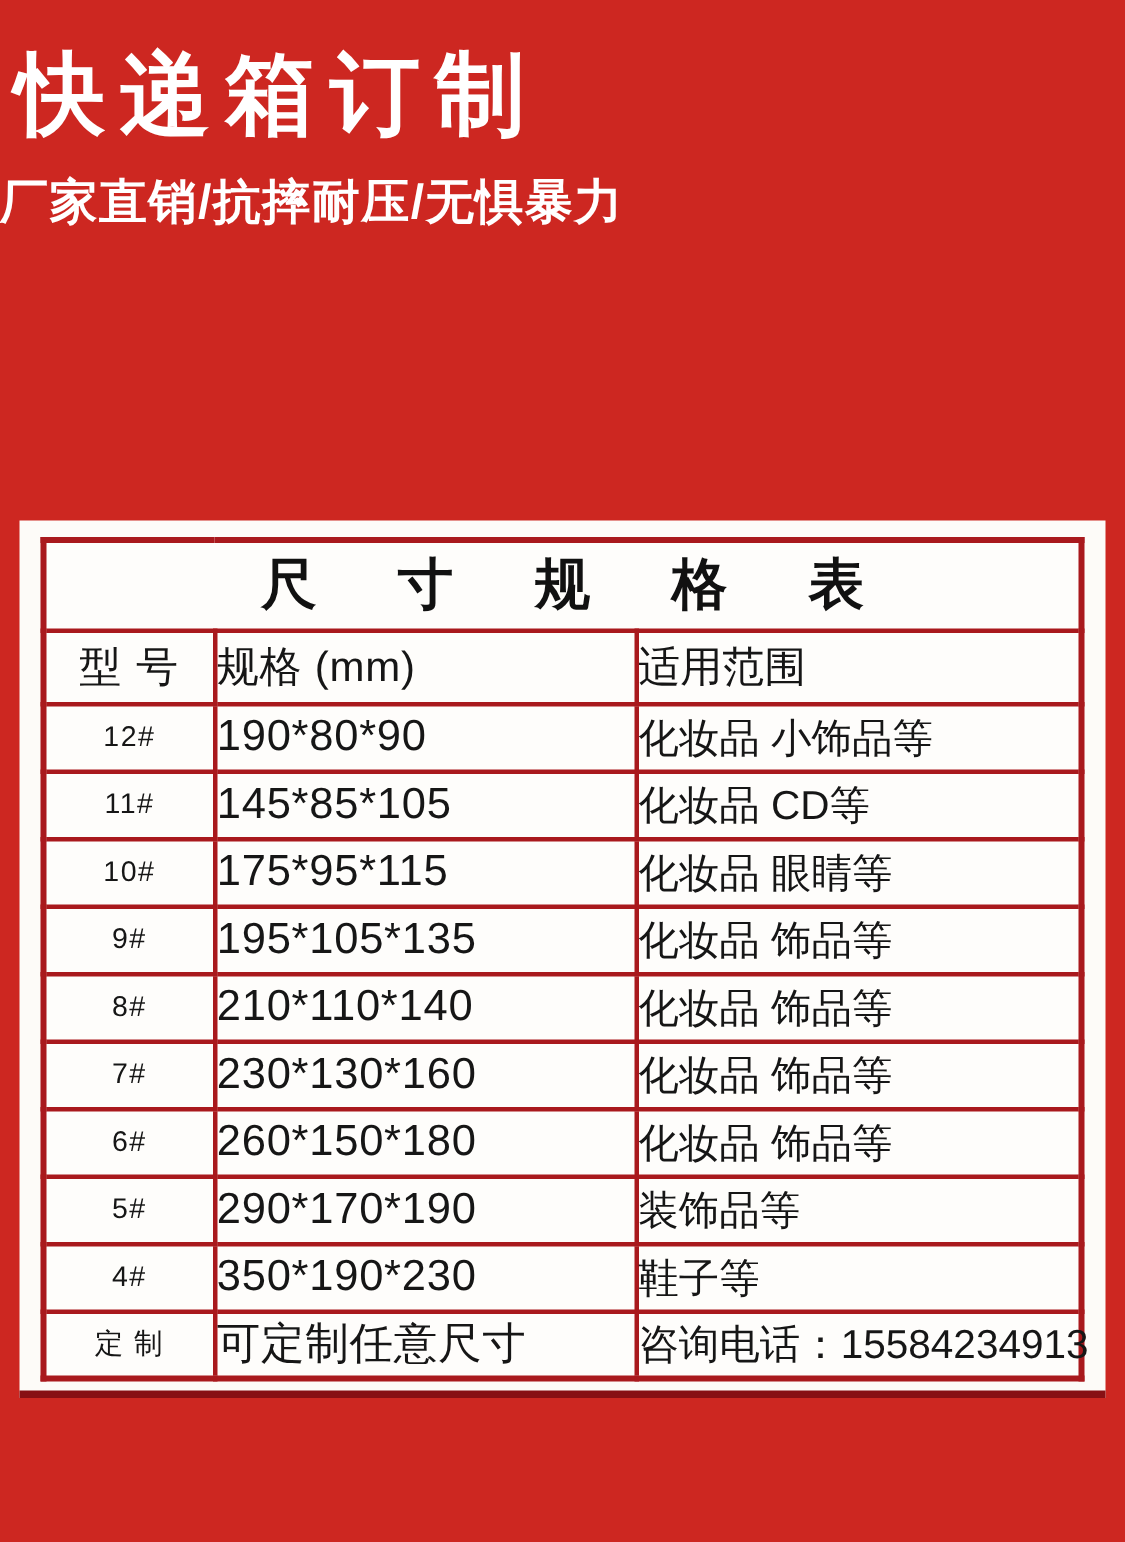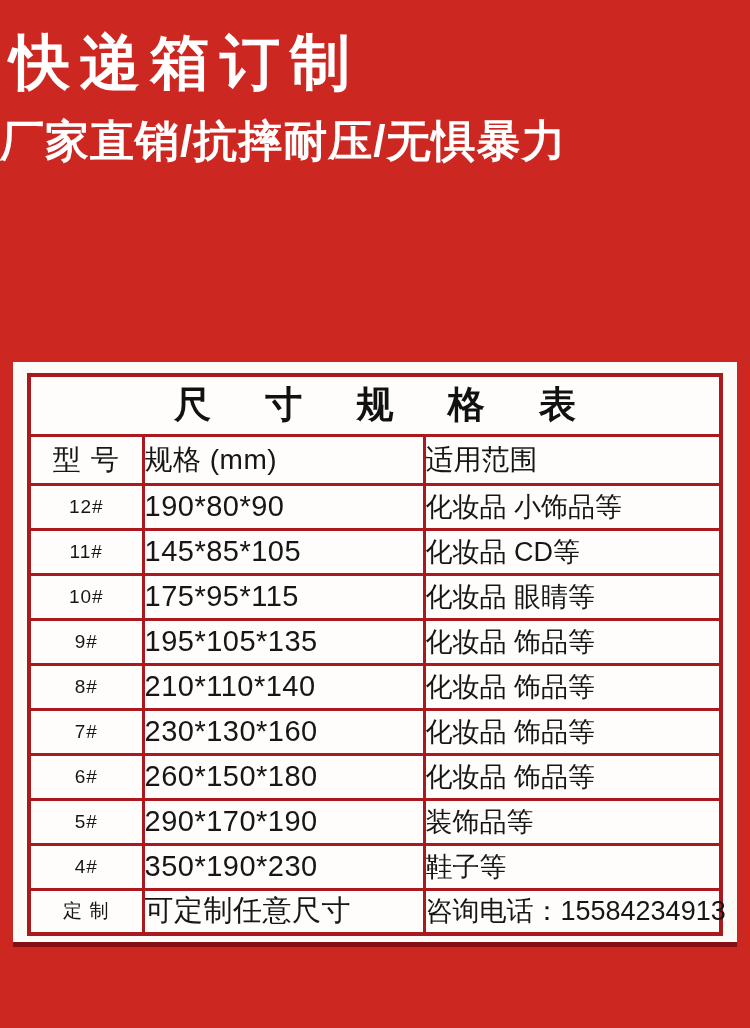--- a/index.html
+++ b/index.html
@@ -41,38 +41,38 @@
   }
   .hero-title {
     font-size: 60px;
     font-weight: bold;
     line-height: 1;
     letter-spacing: 10px;
     text-indent: 10px;
   }
   .hero-sub {
     margin-top: 25px;
-    font-size: 44px;
+    font-size: 32px;
     font-weight: bold;
     line-height: 1.05;
     letter-spacing: 1px;
   }
   .hero-badge {
     margin-top: 31px;
     font-size: 54px;
     font-weight: bold;
     line-height: 1;
     color: #f7a11d;
     letter-spacing: 7px;
     text-indent: 7px;
   }
 
   
   .panel {
-    margin: 15px 13px;
+    margin: 0 13px;
     background: #fdfbf8;
     padding: 11px 14px 6px 14px;
     border-bottom: 5px solid #871014;
   }
   .spec-table {
     width: 100%;
     border-collapse: collapse;
     table-layout: fixed;
     color: #161616;
     border: 4px solid #a9191d;

